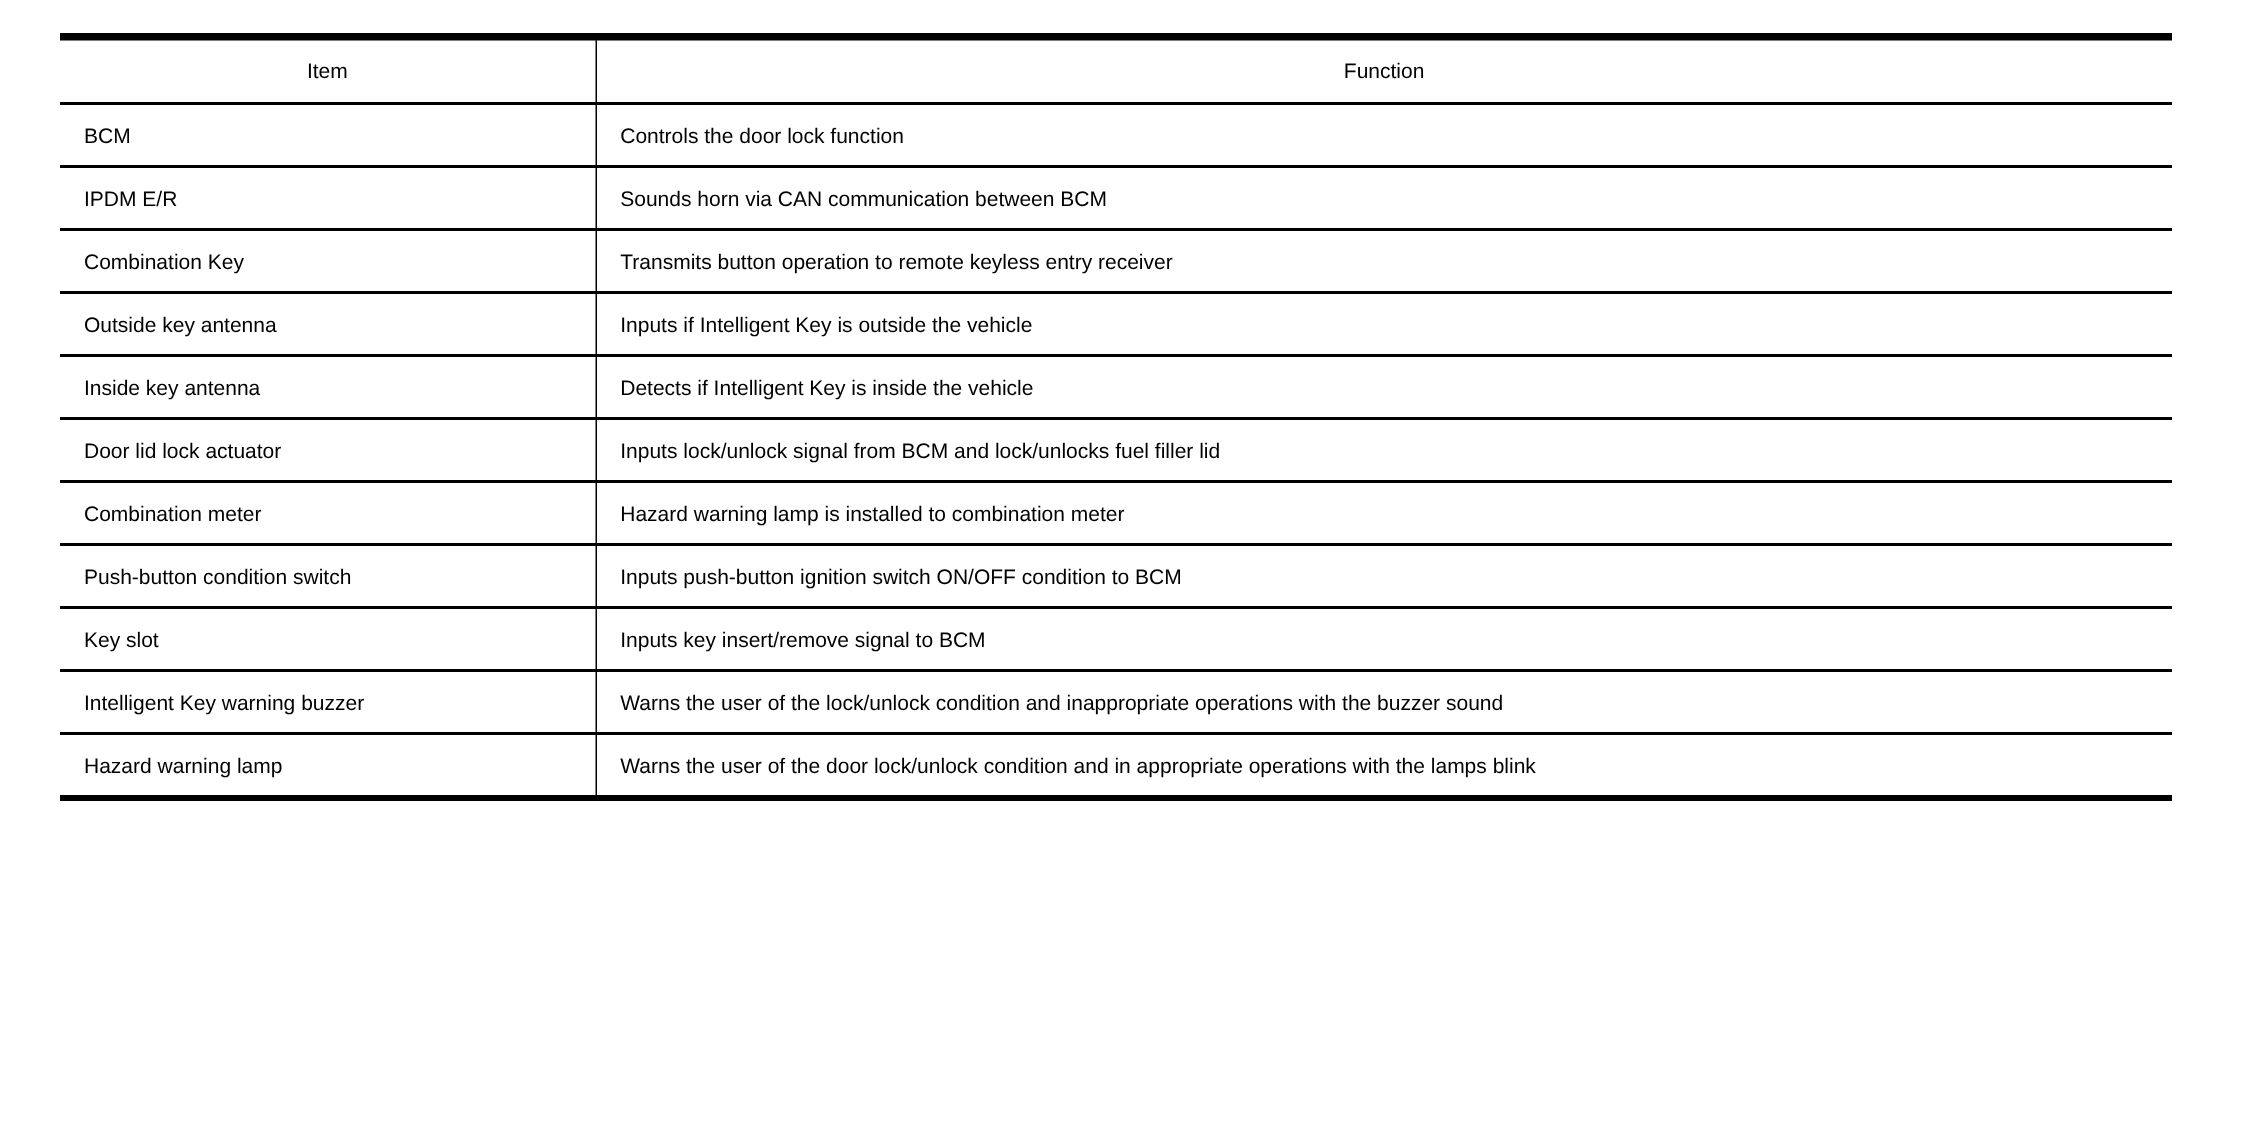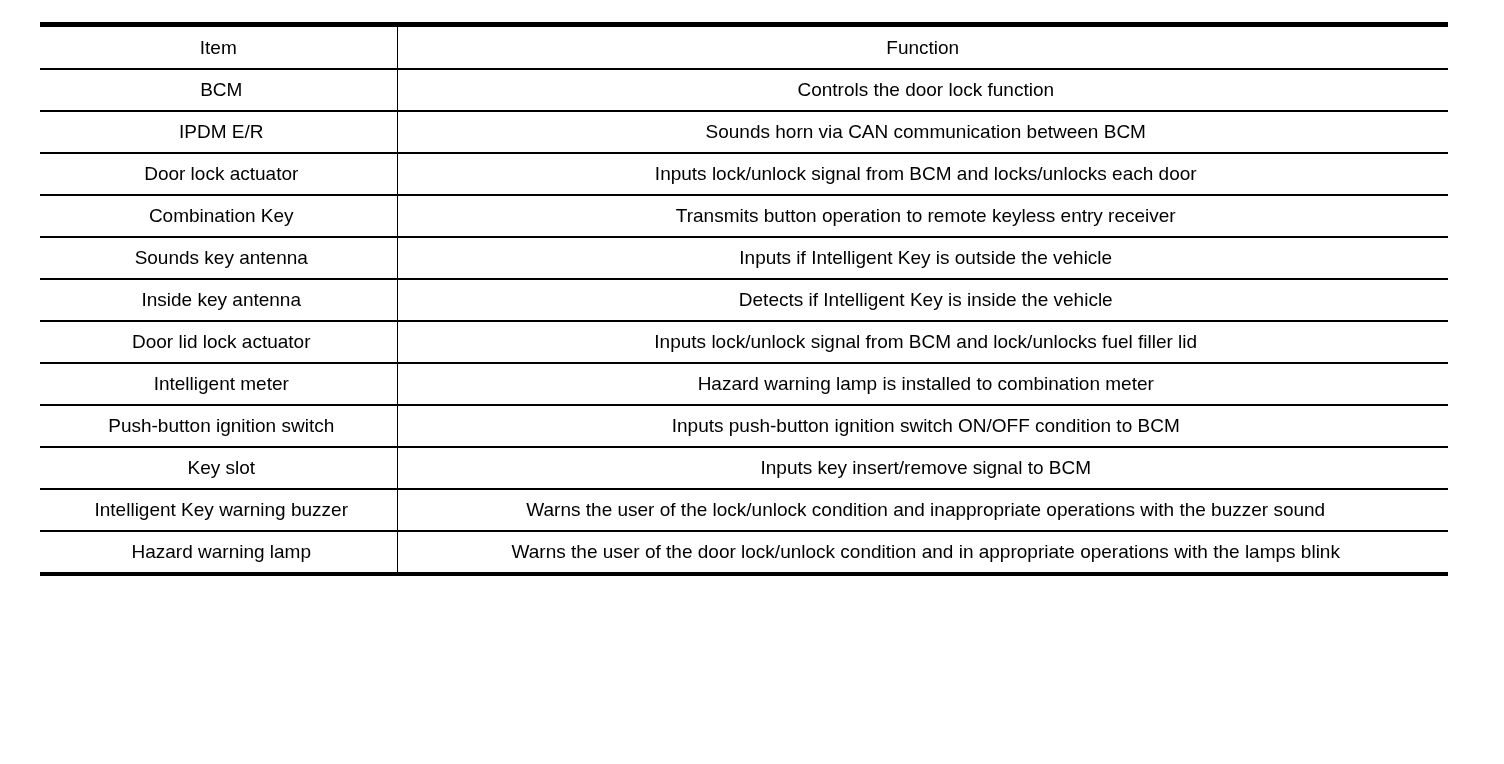--- a/index.html
+++ b/index.html
@@ -20,40 +20,39 @@
   }
   table.spec-table {
     position: absolute;
     left: 40px;
     top: 22px;
     width: 1408px;
     border-collapse: collapse;
     table-layout: fixed;
     border-top: 5px solid #000000;
     border-bottom: 4px solid #000000;
-    font-size: 19px;
+    font-size: 14px;
     line-height: 1.15;
   }
   table.spec-table col.col-item { width: 357px; }
   table.spec-table th {
     height: 41px;
     font-weight: normal;
     text-align: center;
     vertical-align: middle;
     border-bottom: 2px solid #000000;
     padding: 0;
   }
   table.spec-table td {
     height: 40px;
     vertical-align: middle;
     border-bottom: 2px solid #000000;
     padding: 0 10px 0 16px;
     white-space: nowrap;
     overflow: hidden;
-    text-align: center;
   }
   table.spec-table th:first-child,
   table.spec-table td:first-child {
     border-right: 1.5px solid #000000;
   }
 </style>
 </head>
 <body>
 
 <div class="page">
@@ -71,45 +70,41 @@
     <tbody>
         <tr>
           <td>BCM</td>
           <td>Controls the door lock function</td>
         </tr>
         <tr>
           <td>IPDM E/R</td>
           <td>Sounds horn via CAN communication between BCM</td>
         </tr>
         <tr>
-          <td>Door lock actuator</td>
-          <td>Inputs lock/unlock signal from BCM and locks/unlocks each door</td>
-        </tr>
-        <tr>
           <td>Combination Key</td>
           <td>Transmits button operation to remote keyless entry receiver</td>
         </tr>
         <tr>
-          <td>Sounds key antenna</td>
+          <td>Outside key antenna</td>
           <td>Inputs if Intelligent Key is outside the vehicle</td>
         </tr>
         <tr>
           <td>Inside key antenna</td>
           <td>Detects if Intelligent Key is inside the vehicle</td>
         </tr>
         <tr>
           <td>Door lid lock actuator</td>
           <td>Inputs lock/unlock signal from BCM and lock/unlocks fuel filler lid</td>
         </tr>
         <tr>
-          <td>Intelligent meter</td>
+          <td>Combination meter</td>
           <td>Hazard warning lamp is installed to combination meter</td>
         </tr>
         <tr>
-          <td>Push-button ignition switch</td>
+          <td>Push-button condition switch</td>
           <td>Inputs push-button ignition switch ON/OFF condition to BCM</td>
         </tr>
         <tr>
           <td>Key slot</td>
           <td>Inputs key insert/remove signal to BCM</td>
         </tr>
         <tr>
           <td>Intelligent Key warning buzzer</td>
           <td>Warns the user of the lock/unlock condition and inappropriate operations with the buzzer sound</td>
         </tr>

